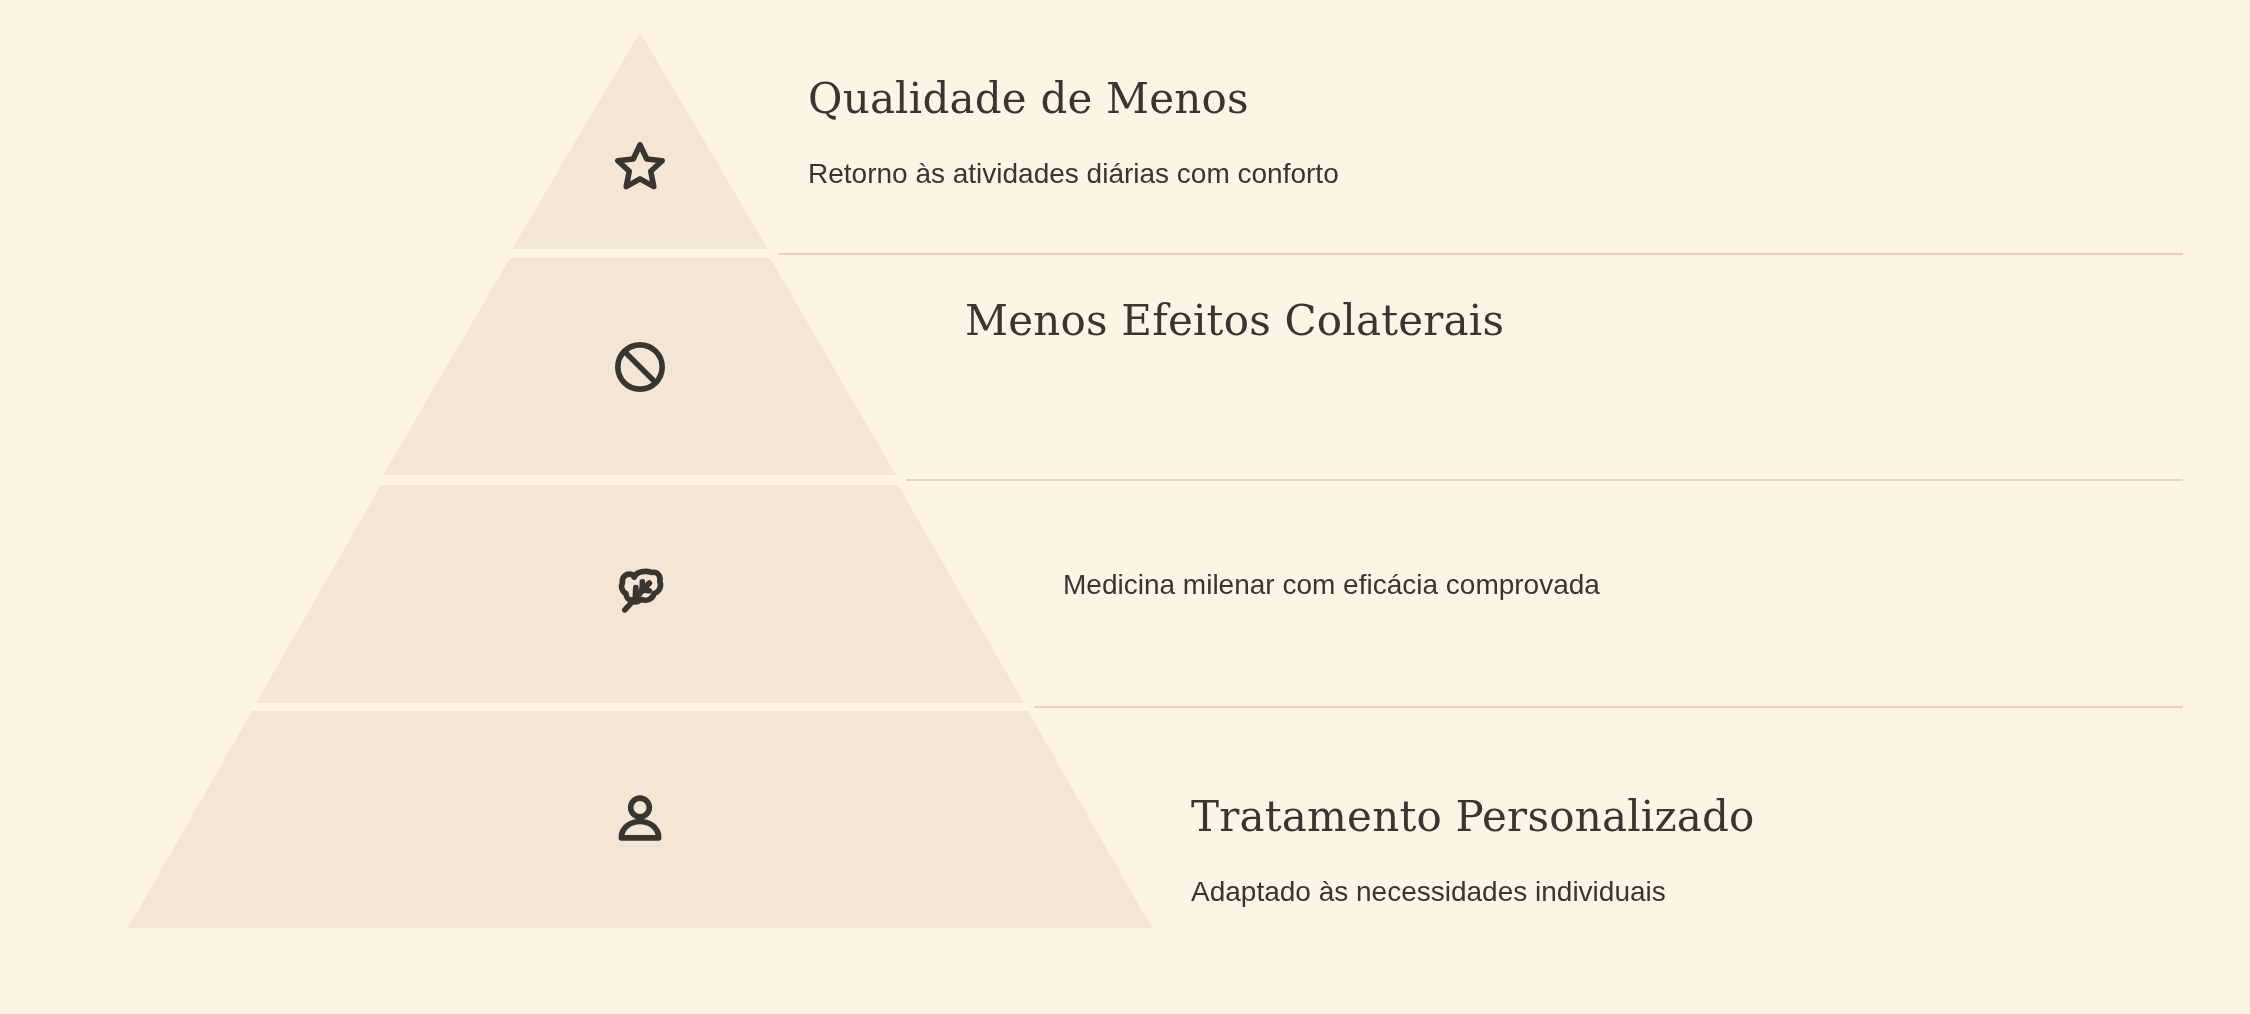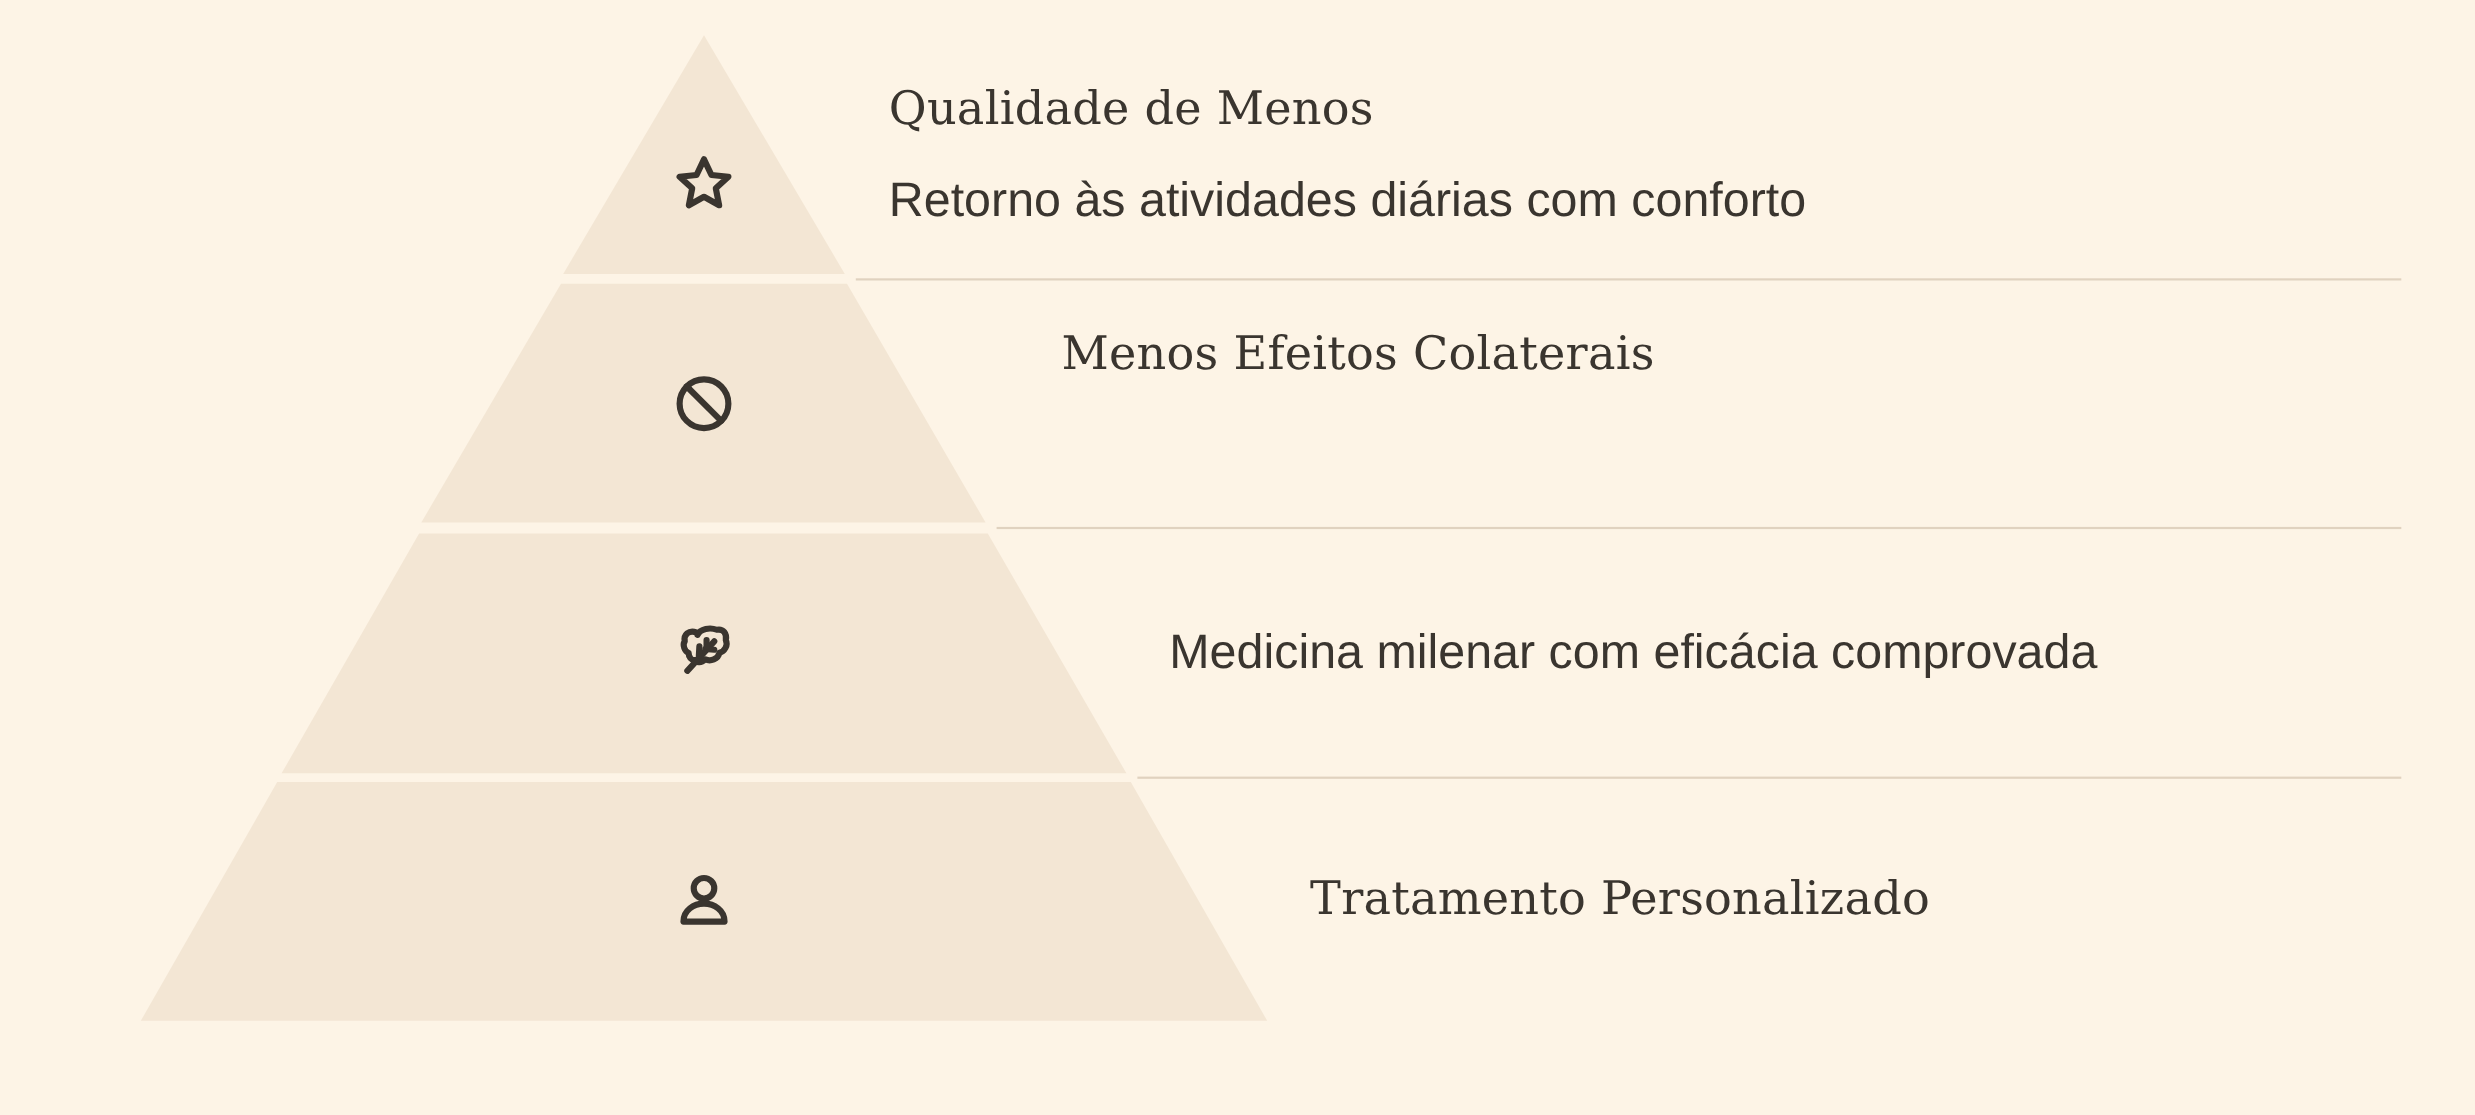--- a/index.html
+++ b/index.html
@@ -5,21 +5,21 @@
   html, body { margin:0; padding:0; }
   body { width:2250px; height:1014px; background:#fdf4e6; position:relative; overflow:hidden; }
   #pyramid { position:absolute; left:0; top:0; width:2250px; height:1014px; }
   .tier-fill { fill:#f3e6d4; }
   .divider { position:absolute; height:2px; background:#e0d2bf; }
   .icon { position:absolute; width:56px; height:56px; }
   .icon svg { width:100%; height:100%; }
   .icon svg * { fill:none; stroke:#3a352f; stroke-width:2.4; stroke-linecap:round; stroke-linejoin:round; }
   .label { position:absolute; }
   .title { font-family:"DejaVu Serif", "Liberation Serif", serif; font-size:42px; color:#3a352f; white-space:nowrap; line-height:1; letter-spacing:0.2px; }
-  .desc { font-family:"Liberation Sans", "DejaVu Sans", sans-serif; font-size:44px; color:#3a352f; white-space:nowrap; line-height:1; margin-top:40px; }
+  .desc { font-family:"Liberation Sans", "DejaVu Sans", sans-serif; font-size:28px; color:#3a352f; white-space:nowrap; line-height:1; margin-top:40px; }
 </style>
 </head>
 <body>
 
 <svg id="pyramid" viewBox="0 0 2250 1014" xmlns="http://www.w3.org/2000/svg">
   <polygon class="tier-fill" points="640,32 768,249 512,249"></polygon>
   <polygon class="tier-fill" points="510,258 770,258 896,475 383,475"></polygon>
   <polygon class="tier-fill" points="381,485 898,485 1024,703 256,703"></polygon>
   <polygon class="tier-fill" points="252,711 1028,711 1152,928 128,928"></polygon>
 </svg>
@@ -63,13 +63,14 @@
 </div>
 
 <div class="icon" style="left:612px; top:790px;">
   <svg viewBox="0 0 24 24">
       <circle cx="12" cy="7.5" r="4"></circle>
       <path d="M4 20.5 C4 16 8 13.5 12 13.5 C16 13.5 20 16 20 20.5 Z"></path>
     </svg>
 </div>
 <div class="label" style="left:1191px; top:796px;">
   <div class="title">Tratamento Personalizado</div>
+  <div class="desc">Adaptado às necessidades individuais</div>
 </div>
 
 </body></html>

